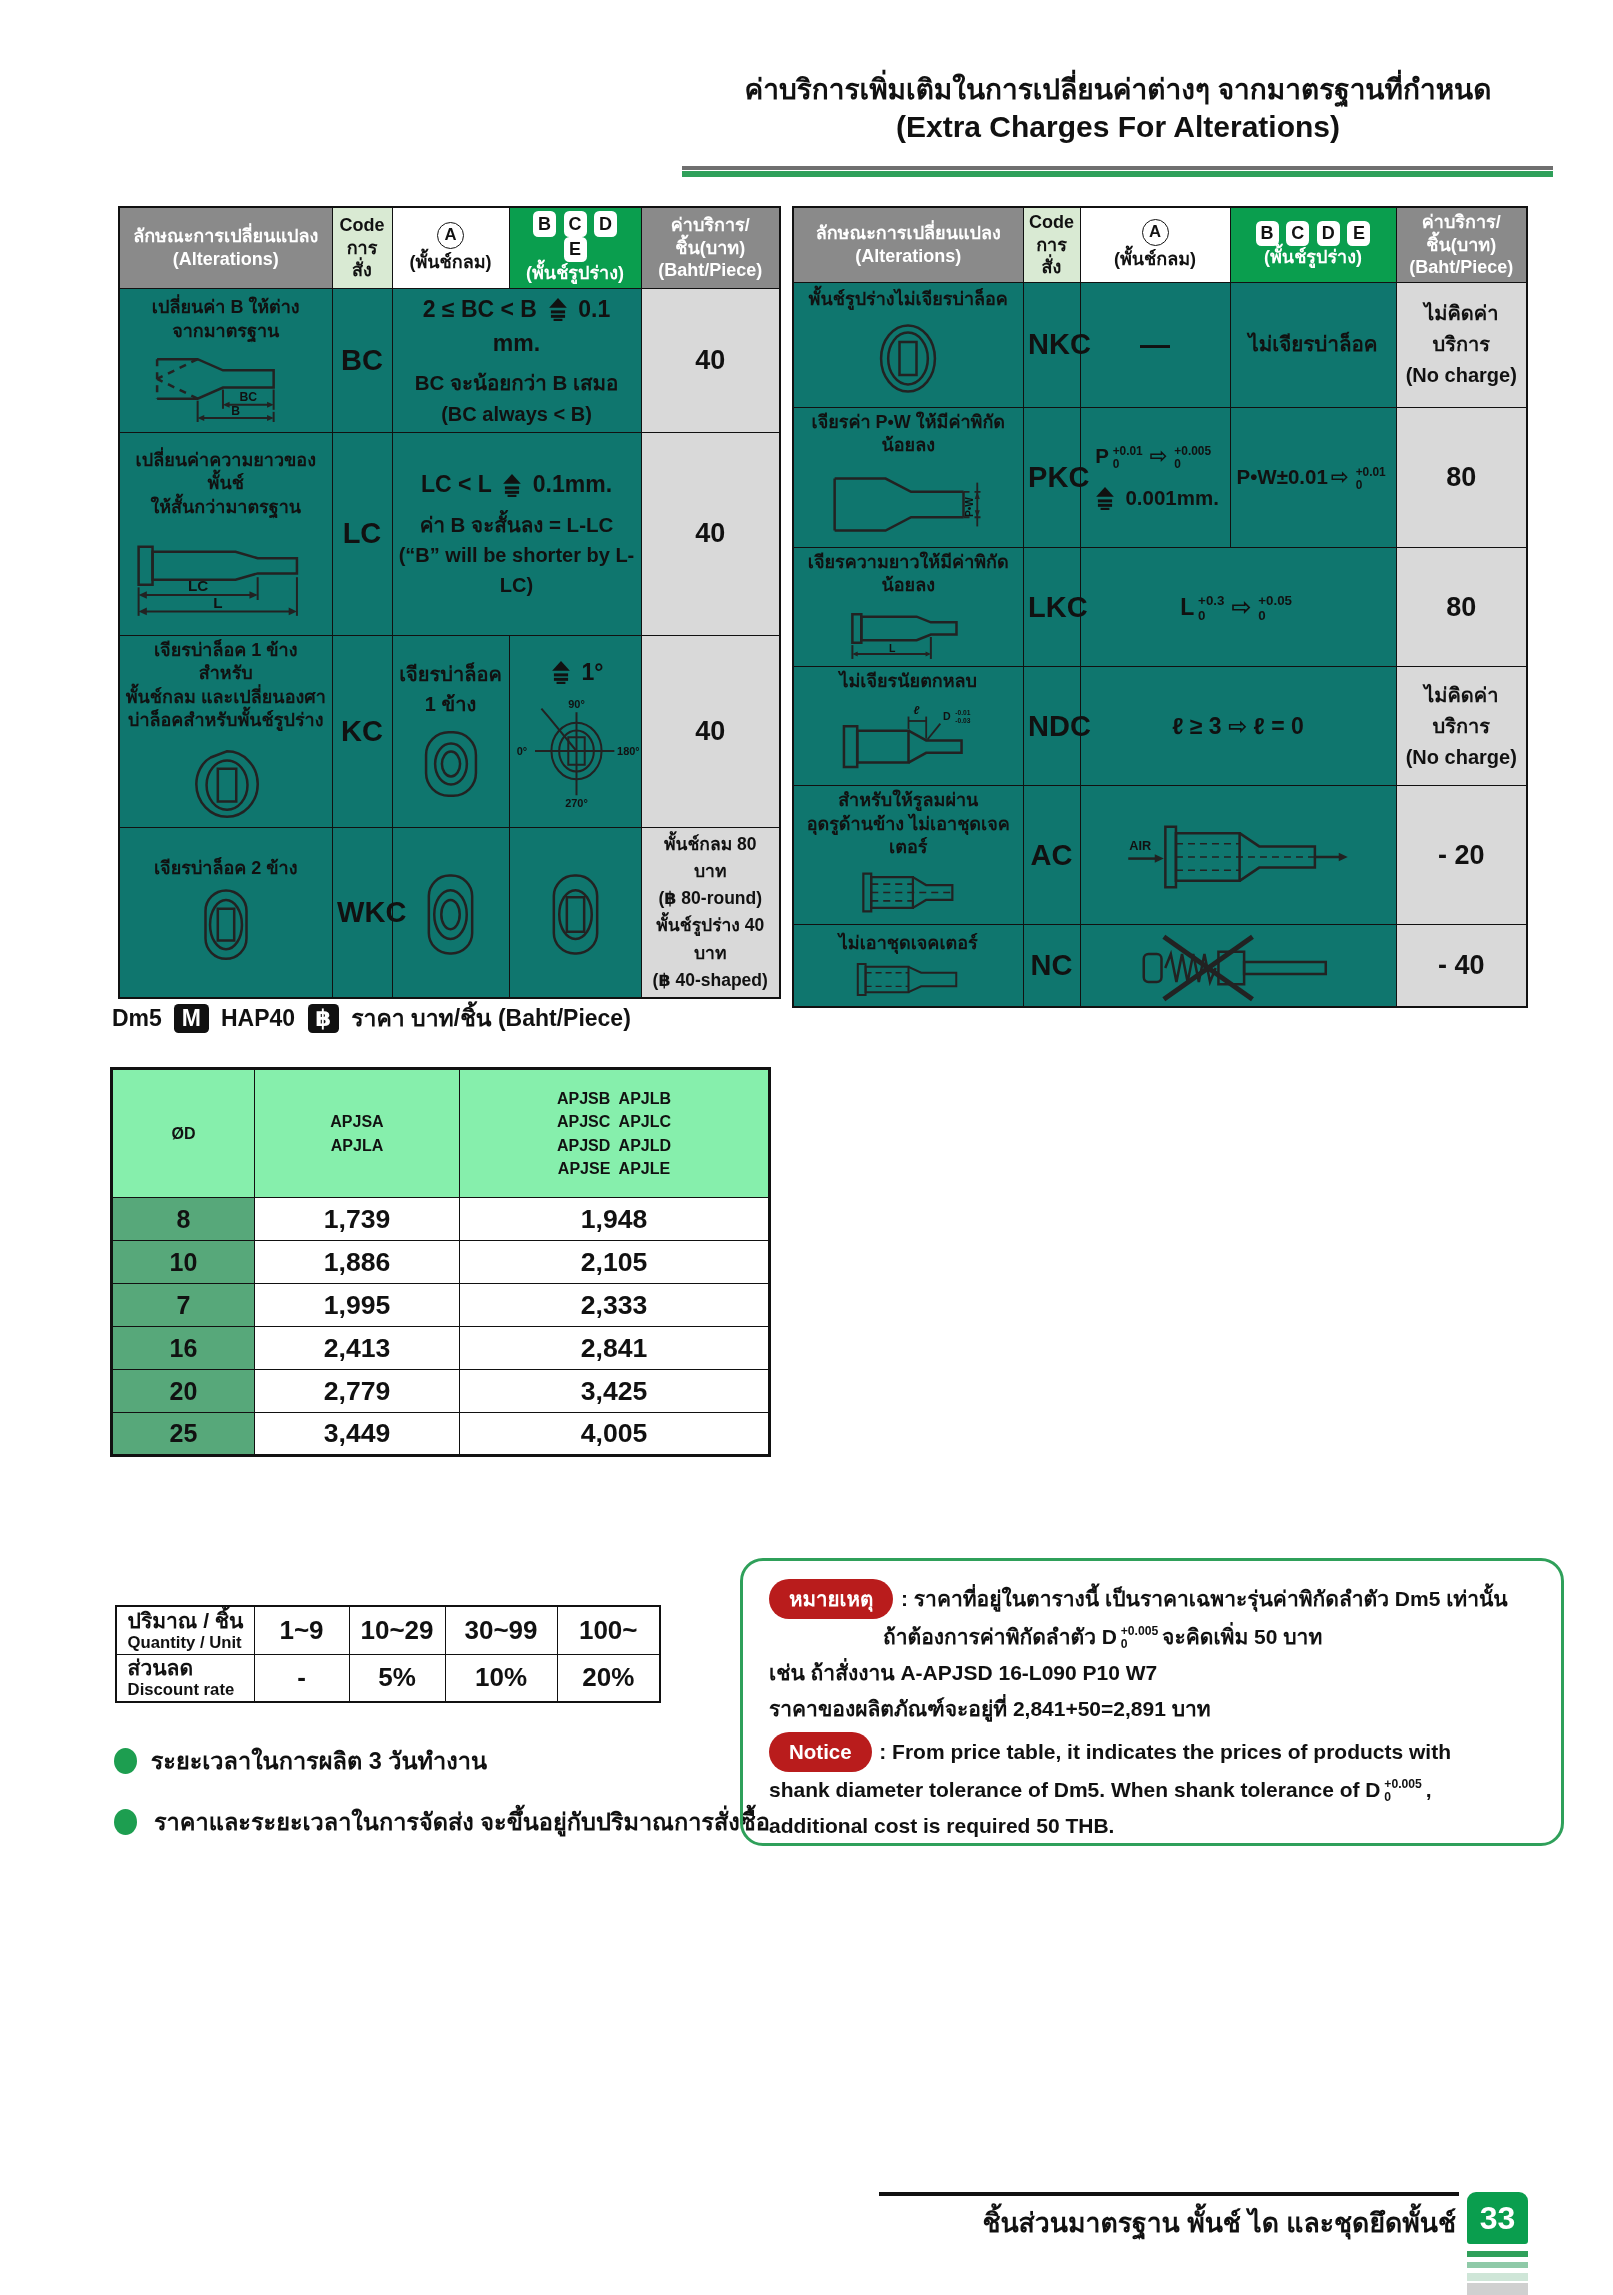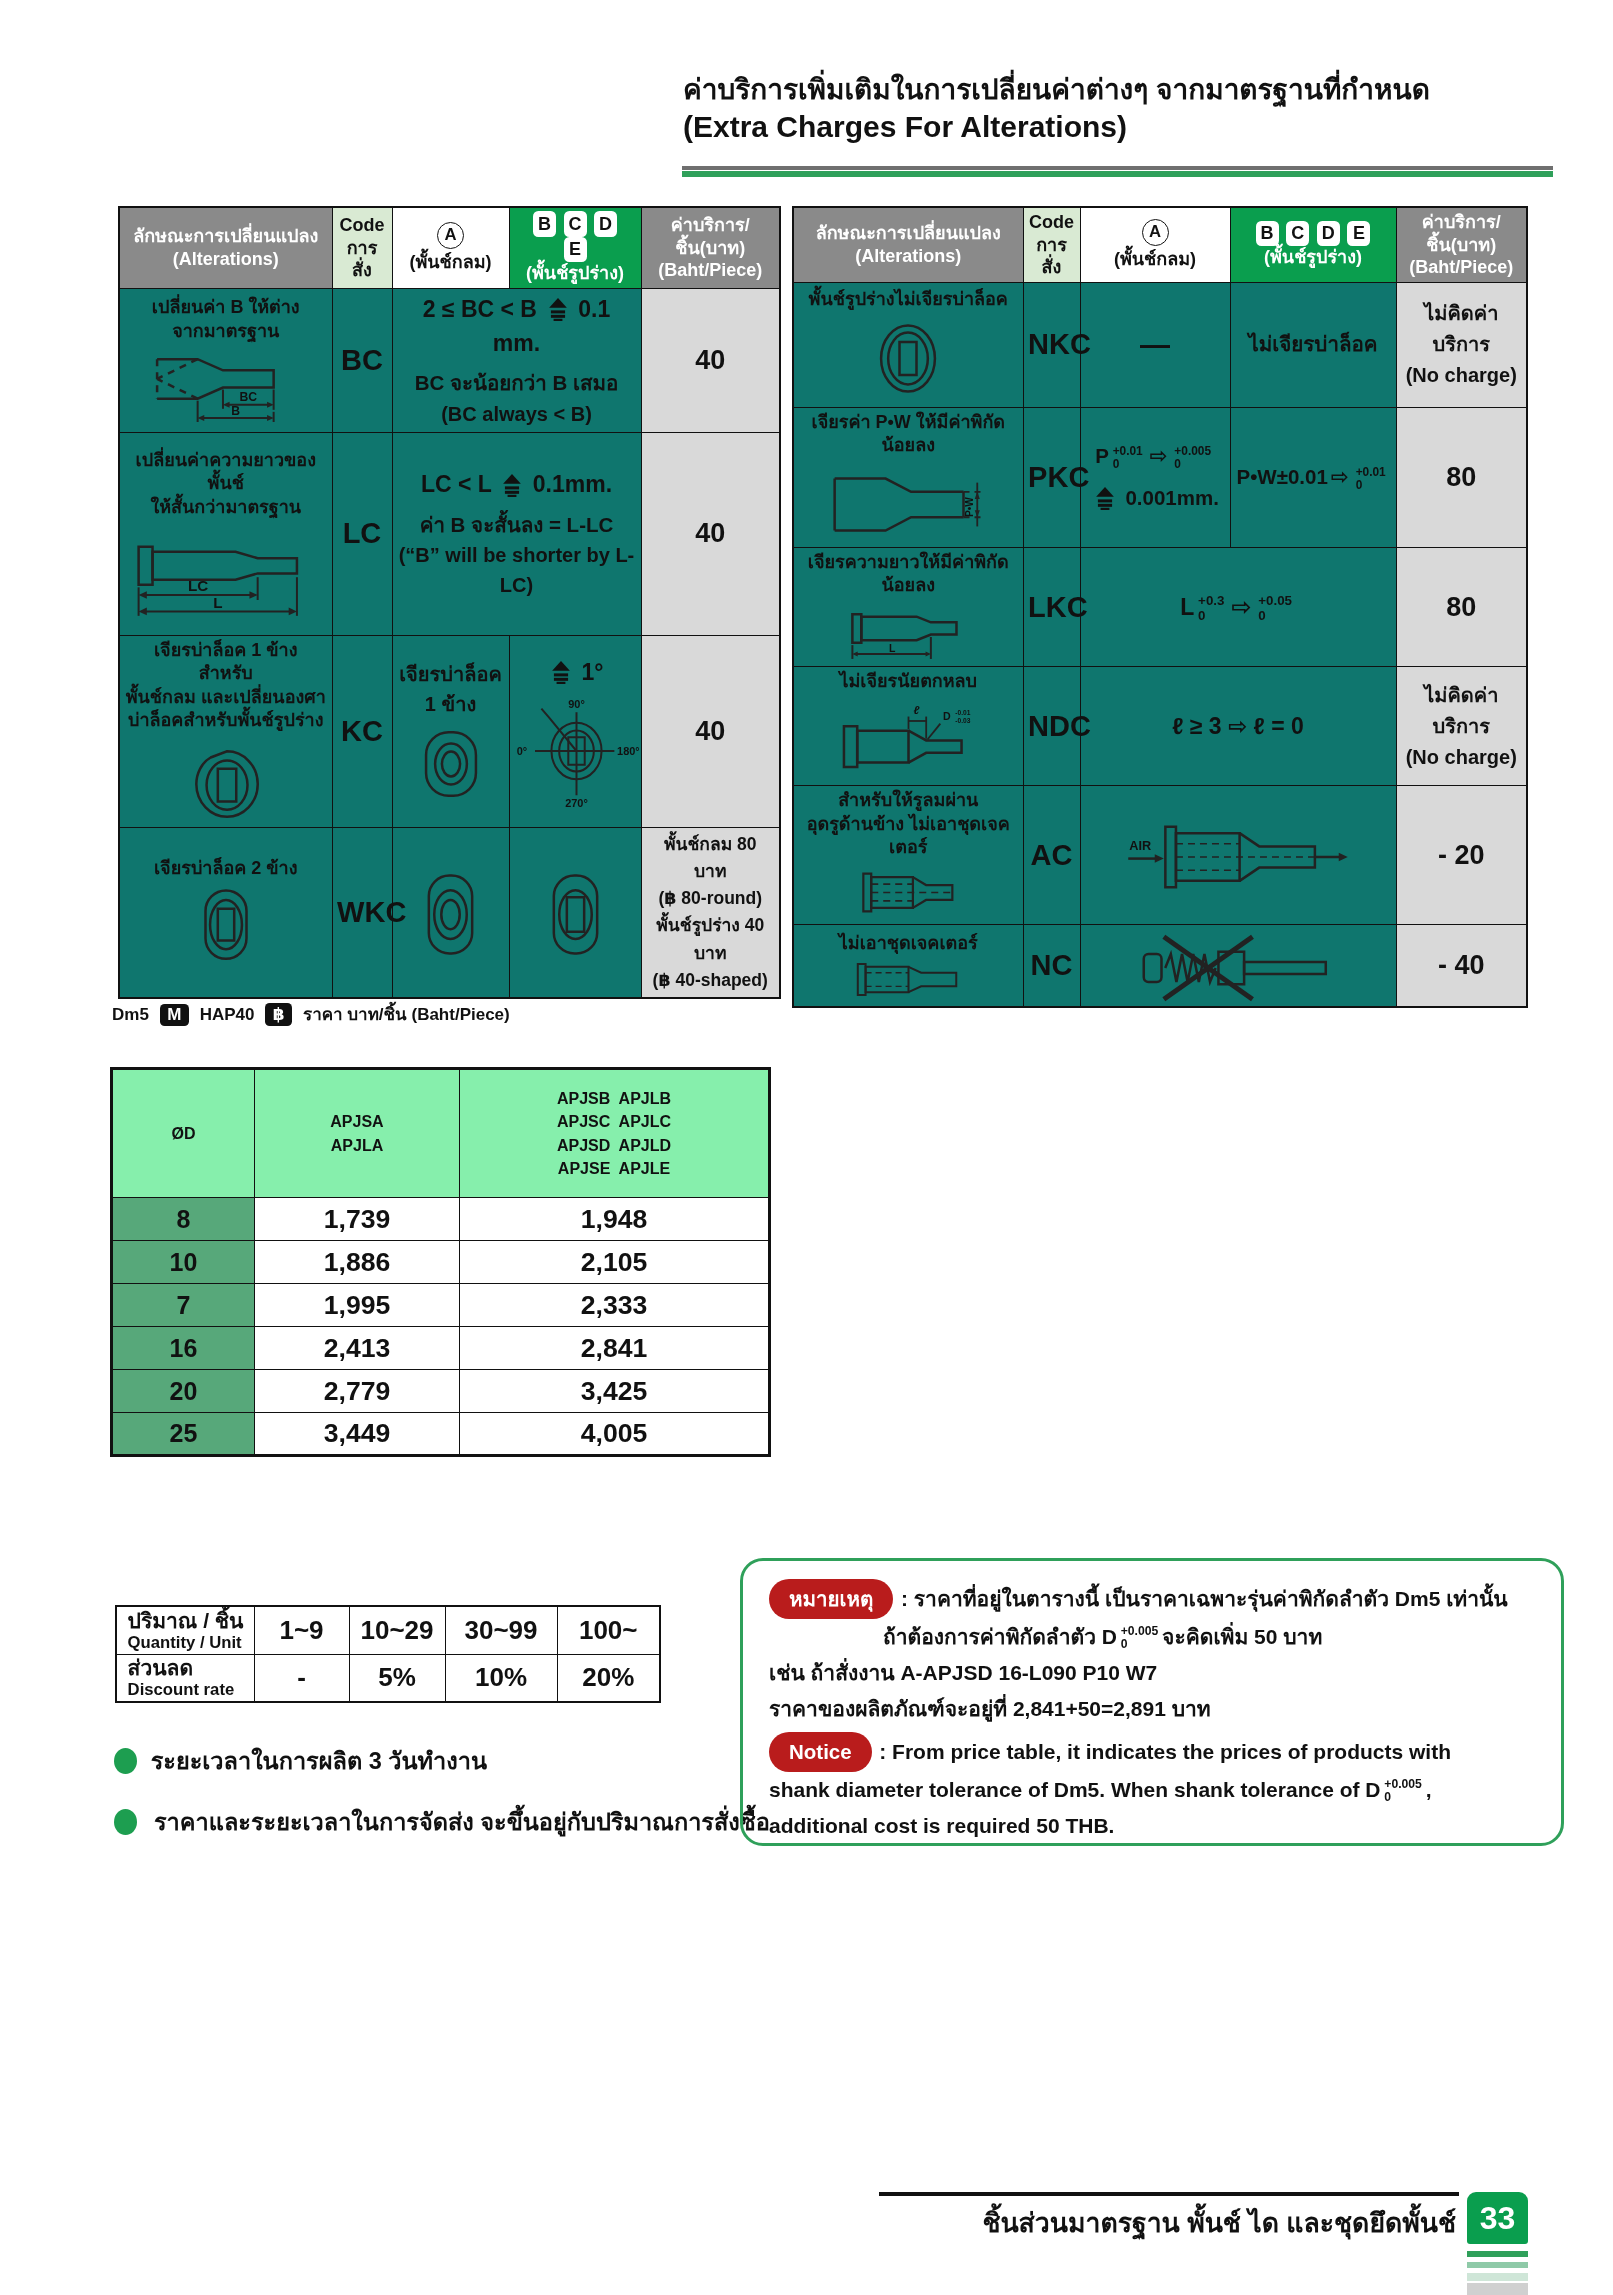--- a/index.html
+++ b/index.html
@@ -1,21 +1,21 @@
 <!DOCTYPE html>
 <html style="font-size:12px"><head>
 <meta charset="utf-8">
 <style>
   html,body{margin:0;padding:0;background:#e8e8e8;}
   .page{position:relative;width:1614px;height:2295px;background:#ffffff;
         font-family:"Liberation Sans","DejaVu Sans",sans-serif;color:#111;overflow:hidden;}
   [data-name]{box-sizing:border-box;}
 
   
-  .title-block{position:absolute;left:683px;top:73px;width:870px;text-align:left;}
+  .title-block{position:absolute;left:683px;top:73px;width:870px;text-align:center;}
   .title-th{font-size:28px;font-weight:700;line-height:1.2;}
   .title-en{font-size:30px;font-weight:700;line-height:1.3;}
   .title-rule{position:absolute;left:682px;top:166px;width:871px;height:10.6px;
               background:linear-gradient(#6f6f6f 0 38%,#ffffff 38% 46%,#2fa05a 46% 100%);}
 
   
   table.alt{border-collapse:collapse;table-layout:fixed;position:absolute;background:#0f766e;
             border:2.3px solid #111;}
   table.alt th,table.alt td{border:1.5px solid #111;text-align:center;vertical-align:middle;padding:3px 4.6px;}
   th.h-gray{background:#8a8a8a;color:#fff;font-size:18px;line-height:1.25;}
@@ -36,21 +36,21 @@
   .inc{width:18px;height:23px;fill:#111;vertical-align:-4.6px;margin:0 5.3px;}
   .tol{display:inline-flex;flex-direction:column;font-size:0.58em;line-height:1.08;
        vertical-align:middle;margin:0 3.8px;text-align:left;font-weight:700;}
   .arr{font-size:1.05em;margin:0 3px;}
   .bigdash{font-size:30px;font-weight:700;}
   svg.diag{display:block;margin:4.6px auto 0;}
   svg.diag *{vector-effect:non-scaling-stroke;}
   svg text{font-family:inherit;font-weight:700;fill:#111;}
 
   
-  .price-title{position:absolute;left:112px;top:1000px;font-size:17px;font-weight:700;}
+  .price-title{position:absolute;left:112px;top:1000px;font-size:23px;font-weight:700;}
   .badge-sq{display:inline-block;background:#111;color:#fff;border-radius:4.6px;
             padding:0.8px 7.6px;margin:0 6px;font-weight:700;}
   table.price{position:absolute;left:110px;top:1067px;width:659px;border-collapse:collapse;
               table-layout:fixed;border:3px solid #111;}
   table.price th,table.price td{border:1.5px solid #111;text-align:center;vertical-align:middle;}
   table.price th{background:#86efac;color:#111;font-size:16px;font-weight:700;line-height:1.45;}
   td.dcol{background:#57a87a;font-size:25px;font-weight:700;}
   td.pcol{background:#fff;font-size:26.6px;font-weight:700;}
   .pre{white-space:pre;}
 

